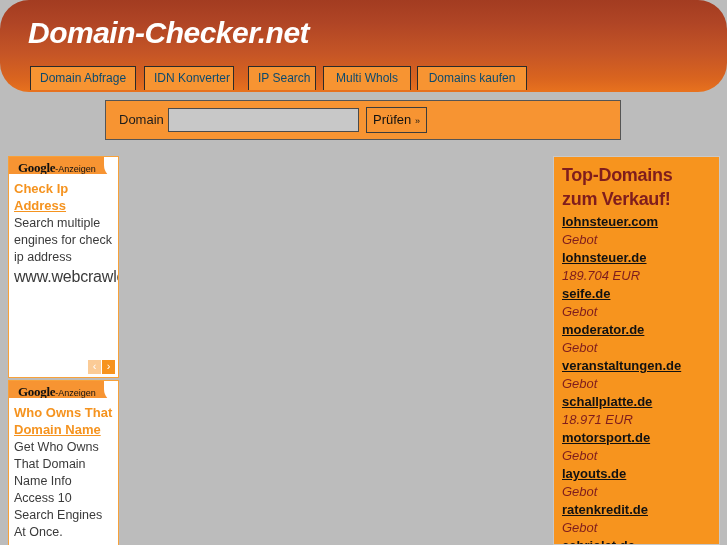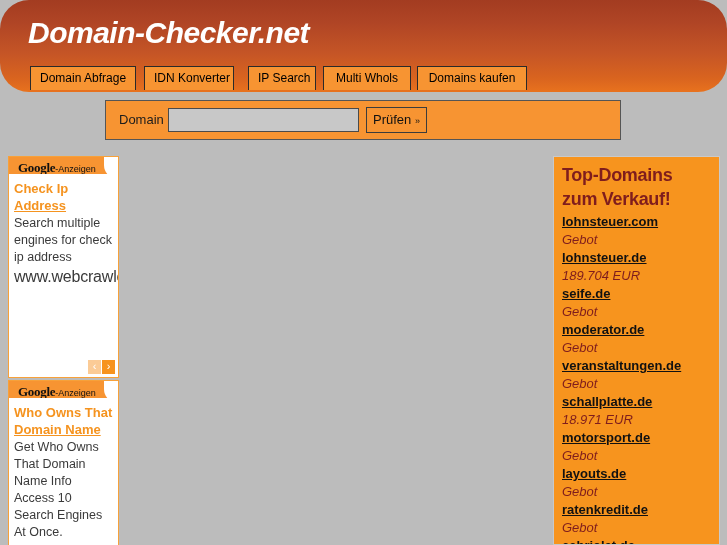--- a/index.html
+++ b/index.html
@@ -53,21 +53,21 @@
     width: 727px;
   }
   .tab {
     position: absolute;
     top: 0;
     height: 24px;
     background: #f79432;
     border: 1px solid #2a2a2a;
     border-bottom: none;
     box-sizing: border-box;
-    color: #000000;
+    color: #0c4a6e;
     font-size: 12px;
     line-height: 23px;
     padding: 0 9px;
     white-space: nowrap;
     cursor: pointer;
     text-align: center;
   }
   .tab.active {
     background: #f79432;
   }

